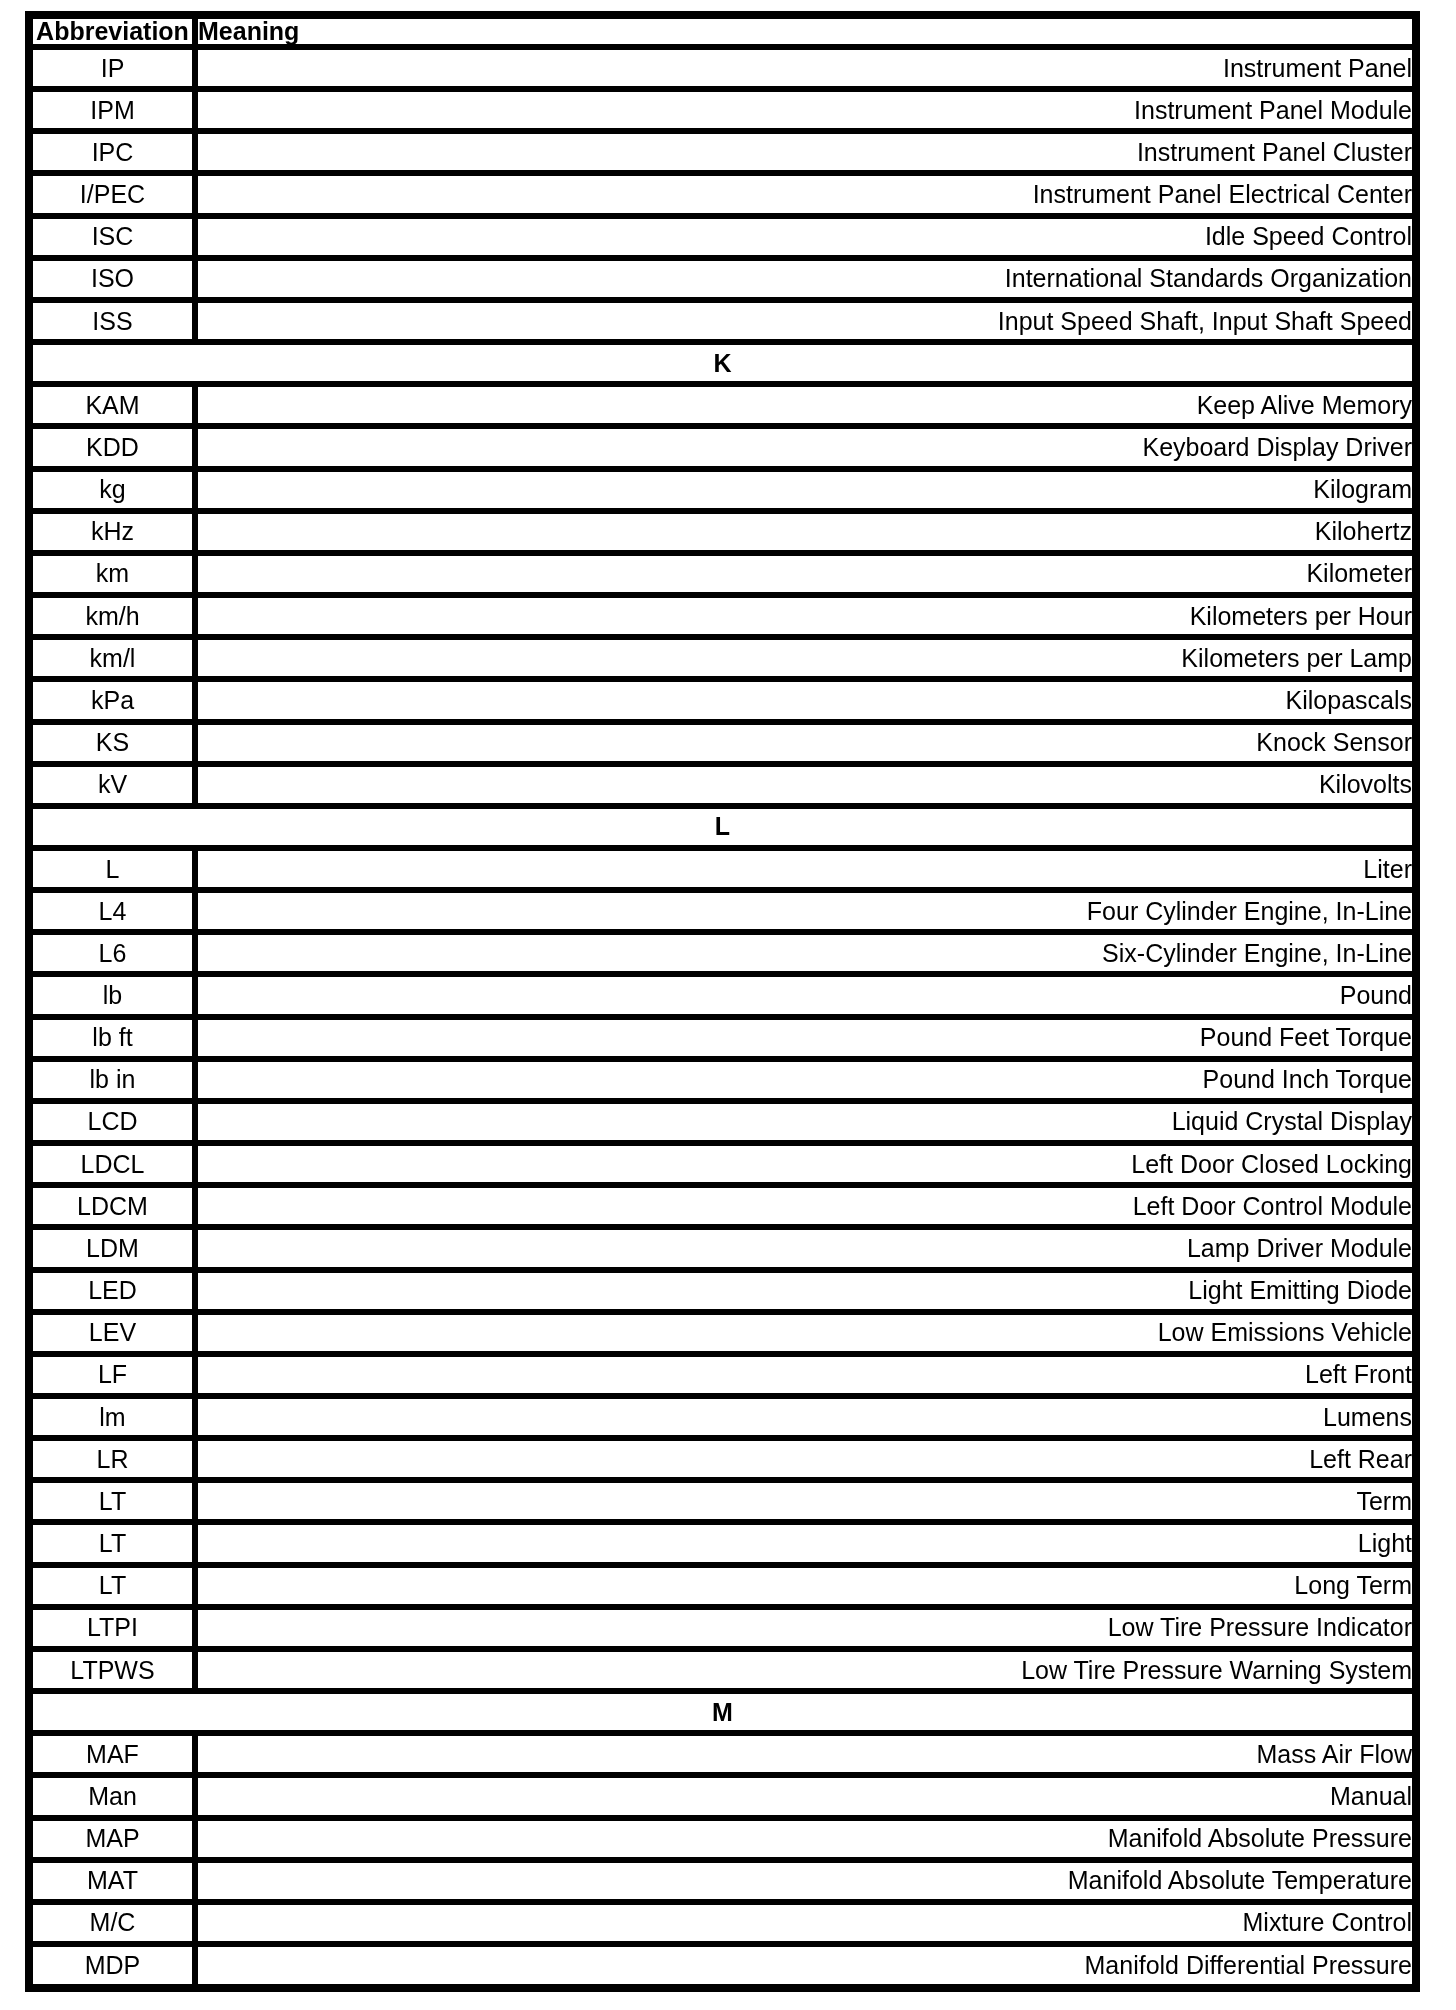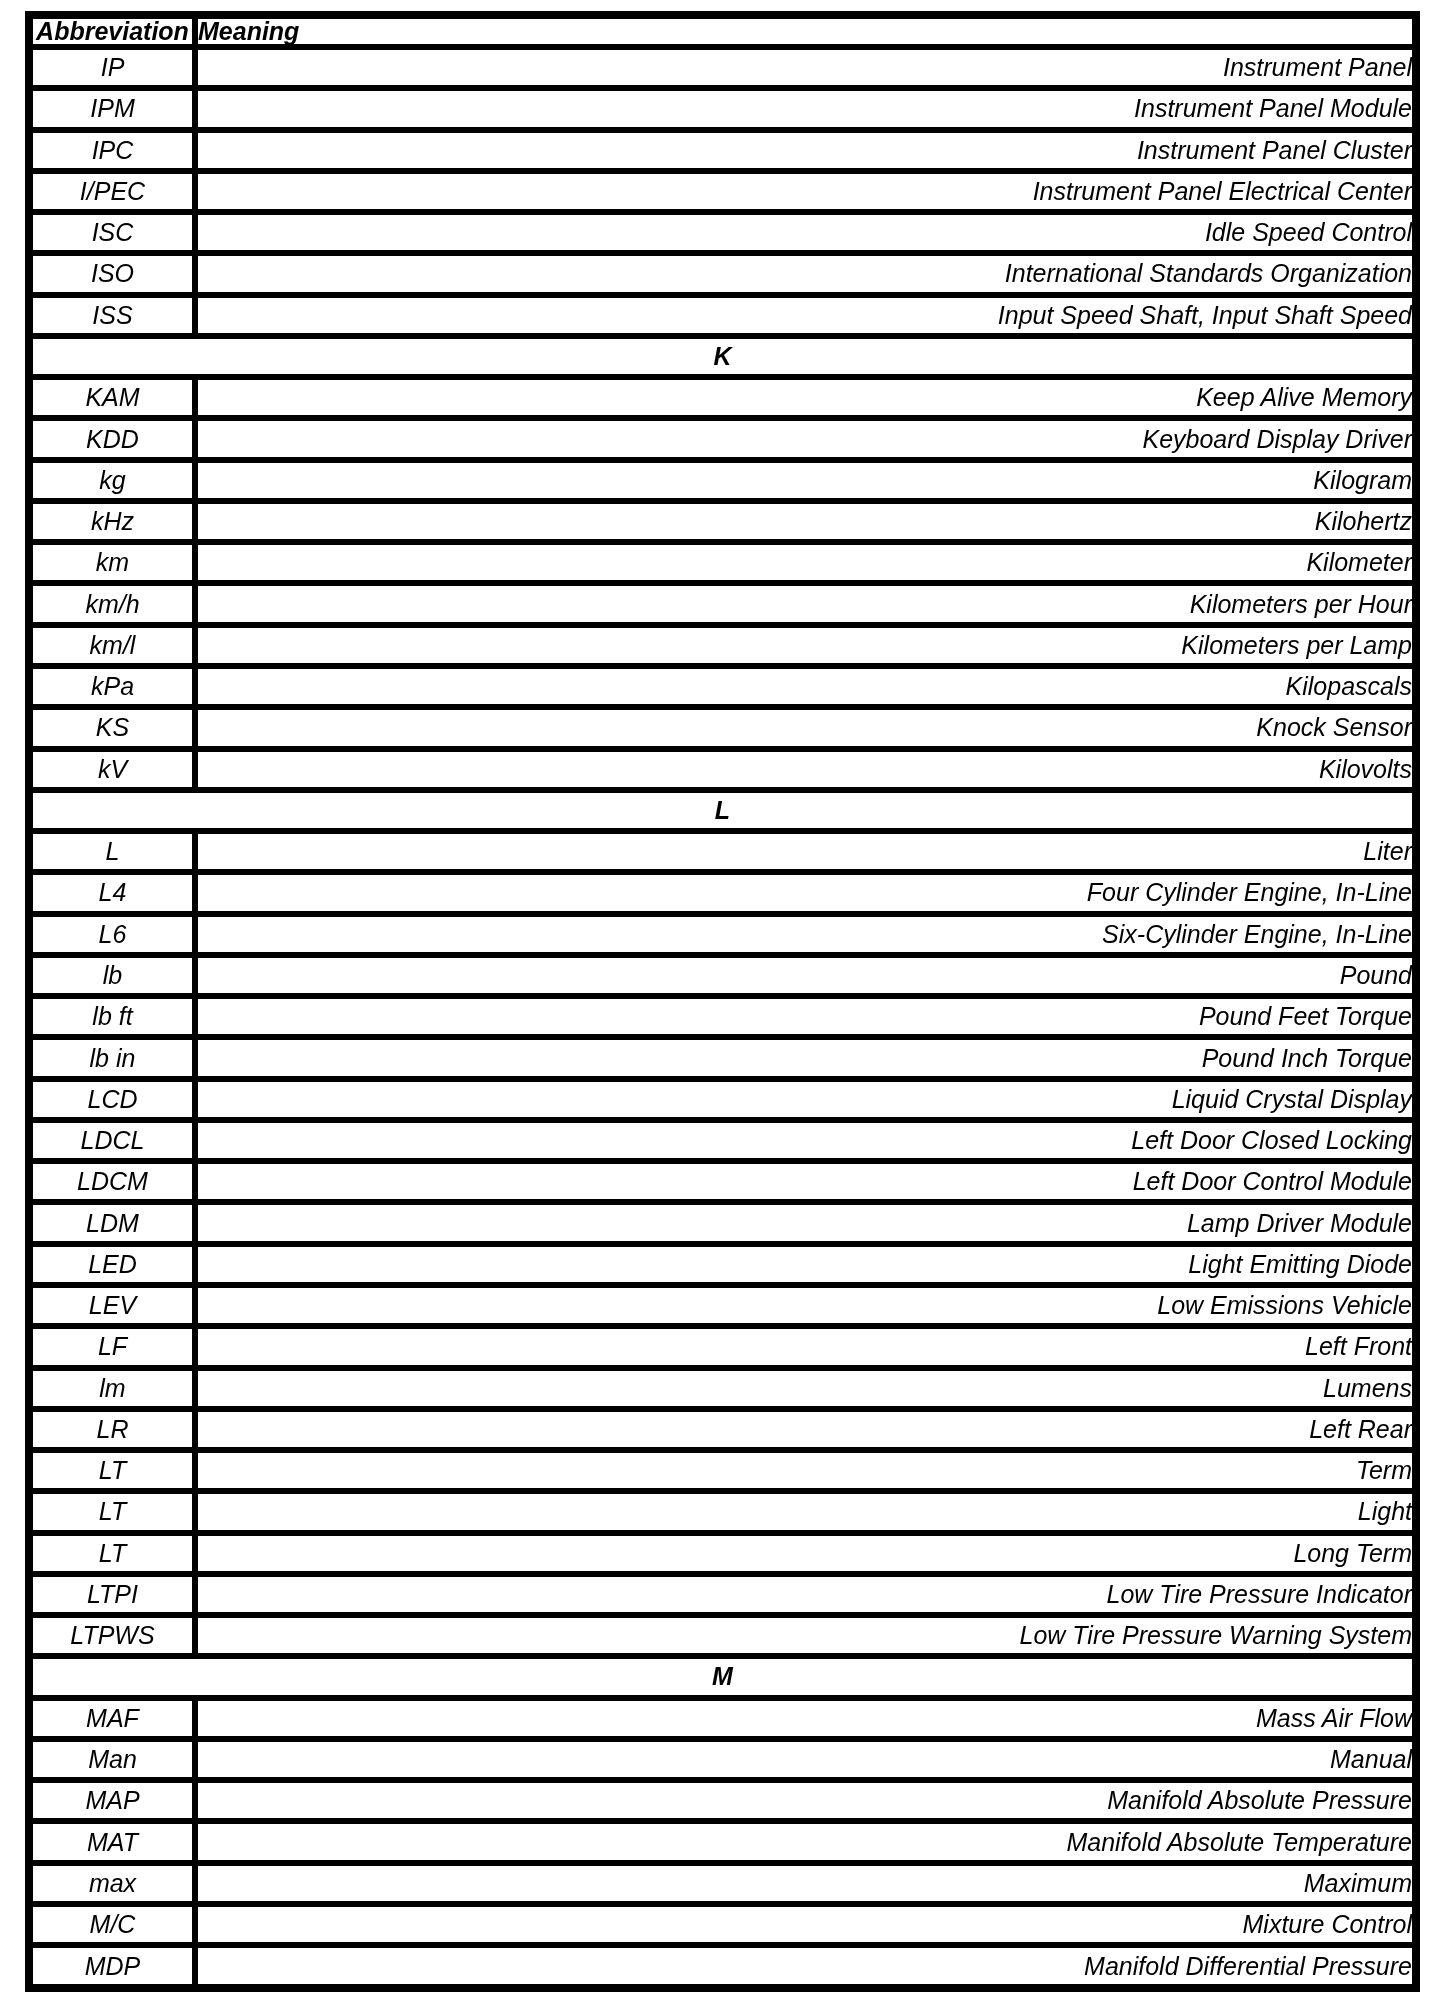--- a/index.html
+++ b/index.html
@@ -18,21 +18,20 @@
   table.abbrev-table {
     position: absolute;
     left: 25px;
     top: 11px;
     width: 1395px;
     height: 1981px;
     border-collapse: collapse;
     table-layout: fixed;
     background: #ffffff;
     border: 8px solid #000000;
-    font-style: italic;
   }
   .abbrev-table th,
   .abbrev-table td {
     border: 6px solid #000000;
     color: #000000;
     font-size: 25px;
     line-height: 1;
     vertical-align: middle;
     overflow: hidden;
     white-space: nowrap;
@@ -247,24 +246,20 @@
         </tr>
         <tr>
           <td class="abbr">MAP</td>
           <td class="meaning">Manifold Absolute Pressure</td>
         </tr>
         <tr>
           <td class="abbr">MAT</td>
           <td class="meaning">Manifold Absolute Temperature</td>
         </tr>
         <tr>
-          <td class="abbr">max</td>
-          <td class="meaning">Maximum</td>
-        </tr>
-        <tr>
           <td class="abbr">M/C</td>
           <td class="meaning">Mixture Control</td>
         </tr>
         <tr>
           <td class="abbr">MDP</td>
           <td class="meaning">Manifold Differential Pressure</td>
         </tr>
       </tbody>
   </table>
 </div>

